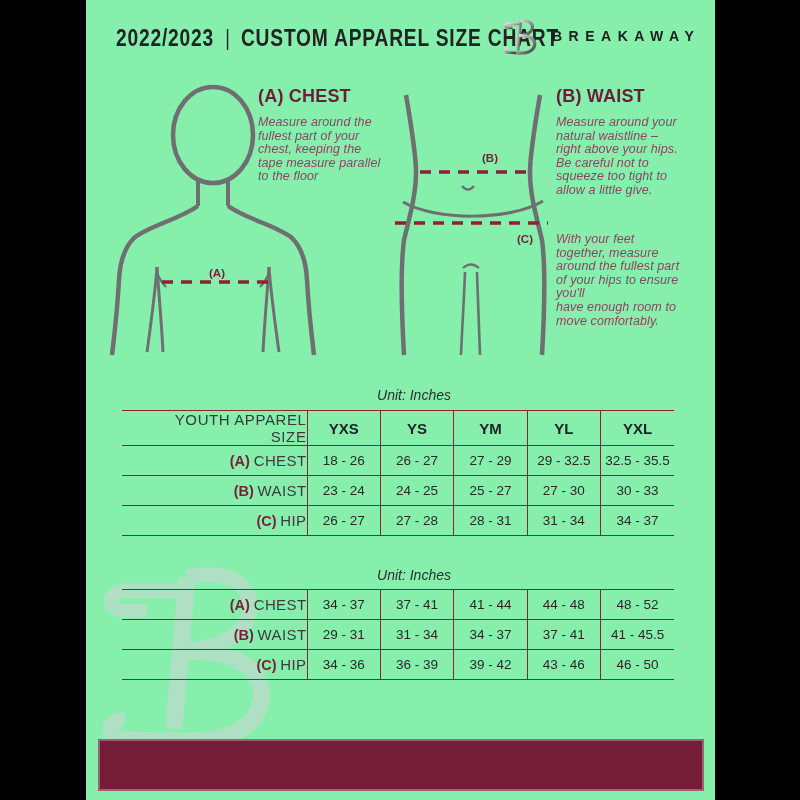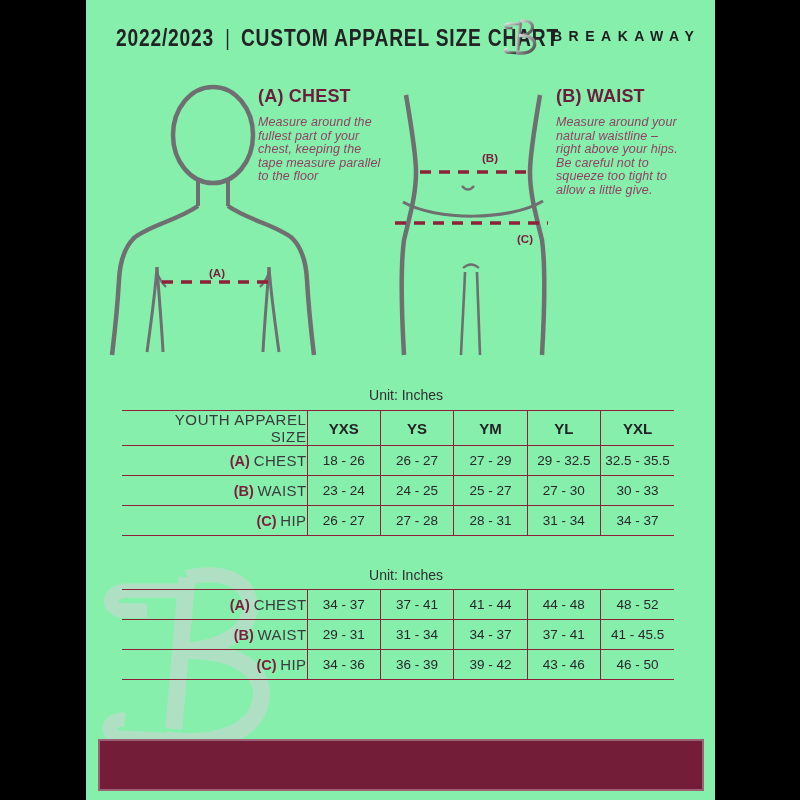--- a/index.html
+++ b/index.html
@@ -30,22 +30,22 @@
   }
   .gb-chest{left:172px;top:86px;width:140px;}
   .gb-waist{left:470px;top:86px;width:150px;}
   .gb-hips{left:470px;top:224px;width:150px;}
   
   .sec-title{
     position:absolute;left:36px;width:552px;text-align:center;
     font-size:15.5px;font-weight:bold;color:#313133;letter-spacing:.3px;
   }
   .sec-unit{
-    position:absolute;left:44px;width:552px;text-align:center;
-    font-size:14px;color:#2e2e30;
+    position:absolute;left:52px;width:552px;text-align:center;
+    font-size:14px;font-style:italic;color:#2e2e30;
   }
   
   table.size{
     position:absolute;left:36px;width:552px;border-collapse:collapse;
     table-layout:fixed;z-index:2;background:transparent;
   }
   table.size col.lbl{width:185px;}
   table.size td{
     border-bottom:1.5px solid #8e2138;text-align:center;vertical-align:middle;
     padding:0;
@@ -151,20 +151,27 @@
   <div class="guide-block gb-waist">
     <div class="guide-head">(B) WAIST</div>
     <div class="guide-text">Measure around your
 natural waistline –
 right above your hips.
 Be careful not to
 squeeze too tight to
 allow a little give.</div>
   </div>
   <div class="guide-block gb-hips">
+    <div class="guide-text">With your feet
+together, measure
+around the fullest part
+of your hips to ensure
+you'll
+have enough room to
+move comfortably.</div>
   </div>
 
   <svg class="watermark" width="196" height="214" viewBox="0 0 44 48">
     <use href="#logo-b" stroke="#d3d5d9"></use>
   </svg>
 
   <div class="sec-unit" style="top:387px">Unit: Inches</div>
 
   <table class="size" style="top:410px">
     <colgroup>

